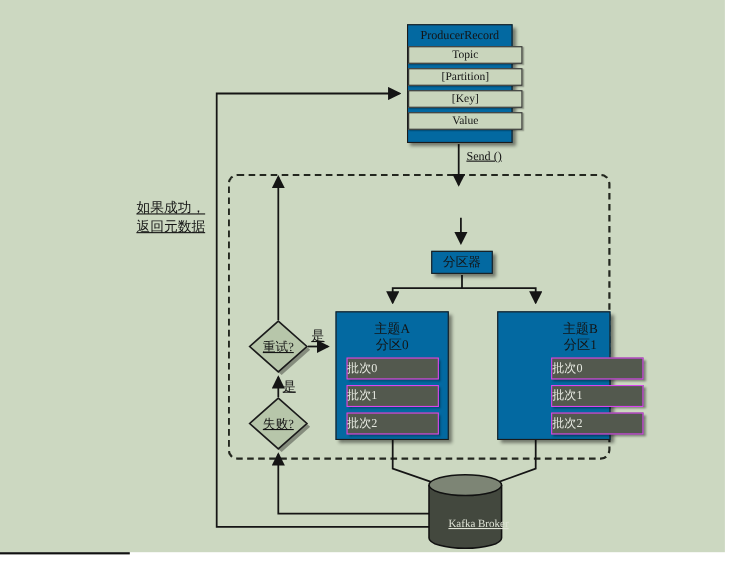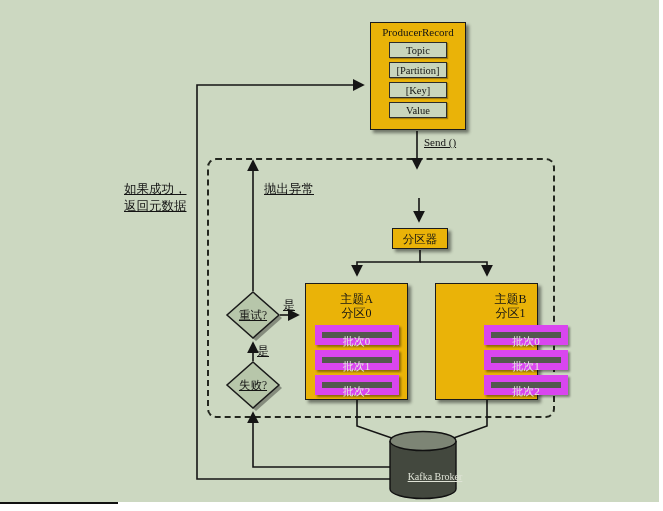--- a/index.html
+++ b/index.html
@@ -12,43 +12,43 @@
   .artifact { position:absolute; left:0; top:502px; width:118px; height:2px; background:#111; z-index:0; }
 
   .dashed-frame {
     position:absolute; left:207px; top:158px; width:348px; height:260px;
     border:2px dashed #23271f; border-radius:9px; box-sizing:border-box; z-index:1;
   }
 
   svg.wires { position:absolute; left:0; top:0; z-index:2; }
 
   .box {
-    position:absolute; background:#eab308; border:1px solid #1b1b1b;
+    position:absolute; background:#0369a1; border:1px solid #1b1b1b;
     box-shadow:3px 3px 3px rgba(0,0,0,0.45); box-sizing:border-box; z-index:3;
   }
   .pr-box { left:370px; top:22px; width:96px; height:108px; }
   .pr-title { margin-top:3px; text-align:center; font-size:11px; }
   .field-row {
-    width:58px; height:16px; margin:4px auto 0; background:#c9d5bc;
+    width:104px; height:16px; margin:4px auto 0; background:#c9d5bc;
     border:1px solid #2c2c2c; box-shadow:1px 1px 1px rgba(0,0,0,0.3);
     font-size:10.5px; line-height:15px; text-align:center; box-sizing:border-box;
   }
   .field-row:first-of-type { margin-top:3px; }
 
   .ser-box { left:385px; top:175px; width:68px; height:22px; font-size:11.5px; line-height:20px; text-align:center; }
   .par-box { left:392px; top:228px; width:56px; height:21px; font-size:11.5px; line-height:20px; text-align:center; }
 
   .topic-box { width:103px; height:117px; top:283px; }
   .topic-a { left:305px; }
-  .topic-b { left:435px;padding-left:48px; }
+  .topic-b { left:452px;padding-left:48px; }
   .topic-title { text-align:center; font-size:12px; line-height:14px; margin-top:8px; }
   .batch-row {
     width:84px; height:20px; margin:5px auto 0; background:#53594e; color:#e6e9e0;
-    border:7px solid #d946ef; box-shadow:2px 2px 2px rgba(0,0,0,0.4);
-    font-size:11px; line-height:18px; text-align:center; box-sizing:border-box;
+    border:1px solid #d946ef; box-shadow:2px 2px 2px rgba(0,0,0,0.4);
+    font-size:11px; line-height:18px; text-align:left; box-sizing:border-box;
   }
 
   .lbl { position:absolute; z-index:4;text-decoration:underline; }
   .send-lbl { left:424px; top:136px; font-size:11px; }
   .note { font-size:12.5px; line-height:17px; }
   .note-success { left:124px; top:181px; }
   .note-exception { left:264px; top:181px; }
   .diamond-lbl { width:60px; text-align:center; font-size:11.5px; }
   .retry-lbl { left:223px; top:308px; }
   .fail-lbl { left:223px; top:378px; }
@@ -129,17 +129,16 @@
   <div class="lbl diamond-lbl retry-lbl">重试?</div>
   <div class="lbl diamond-lbl fail-lbl">失败?</div>
   <div class="lbl yes yes-retry">是</div>
   <div class="lbl yes yes-fail">是</div>
 
   <div class="lbl note note-success">
     <div>如果成功，</div>
     <div>返回元数据</div>
   </div>
   <div class="lbl note note-exception">
-    <div>抛出异常</div>
   </div>
 
   <div class="lbl broker-lbl">Kafka Broker</div>
 </div>
 
 </body></html>

